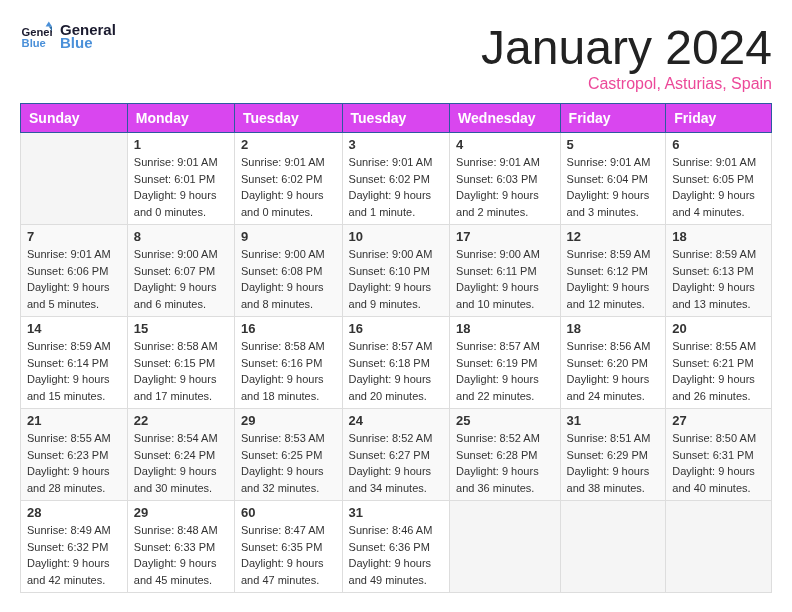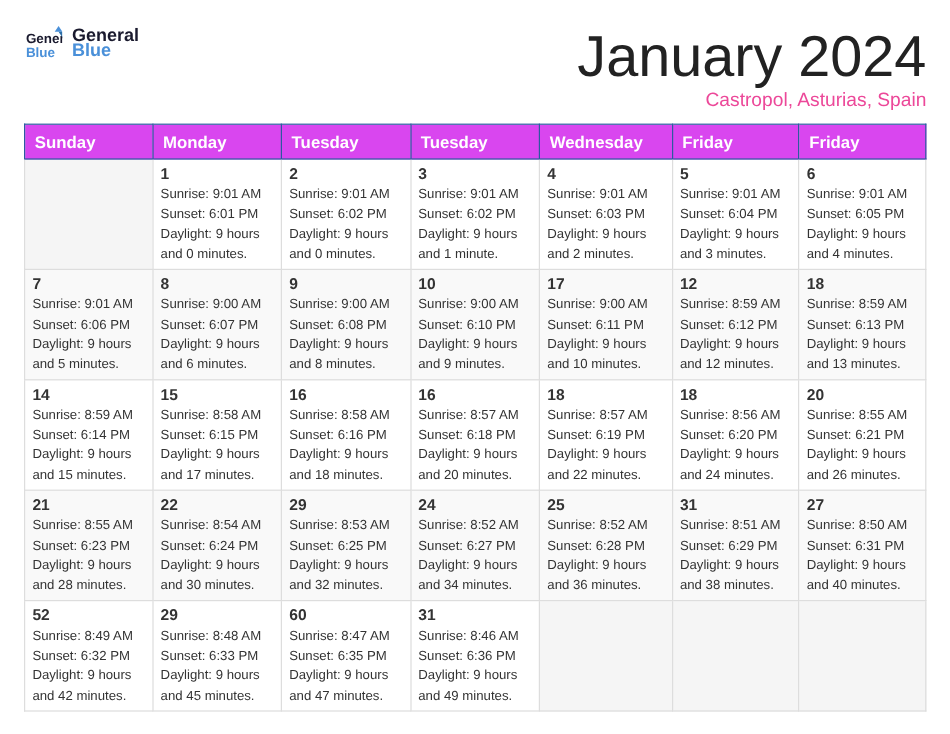--- a/index.html
+++ b/index.html
@@ -226,21 +226,21 @@
           <span class="day-number">31</span>
           <div class="day-info">Sunrise: 8:51 AM<br>Sunset: 6:29 PM<br>Daylight: 9 hours<br>and 38 minutes.</div>
         </td>
         <td>
           <span class="day-number">27</span>
           <div class="day-info">Sunrise: 8:50 AM<br>Sunset: 6:31 PM<br>Daylight: 9 hours<br>and 40 minutes.</div>
         </td>
       </tr>
       <tr>
         <td>
-          <span class="day-number">52</span>
+          <span class="day-number">28</span>
           <div class="day-info">Sunrise: 8:49 AM<br>Sunset: 6:32 PM<br>Daylight: 9 hours<br>and 42 minutes.</div>
         </td>
         <td>
           <span class="day-number">29</span>
           <div class="day-info">Sunrise: 8:48 AM<br>Sunset: 6:33 PM<br>Daylight: 9 hours<br>and 45 minutes.</div>
         </td>
         <td>
           <span class="day-number">60</span>
           <div class="day-info">Sunrise: 8:47 AM<br>Sunset: 6:35 PM<br>Daylight: 9 hours<br>and 47 minutes.</div>
         </td>

